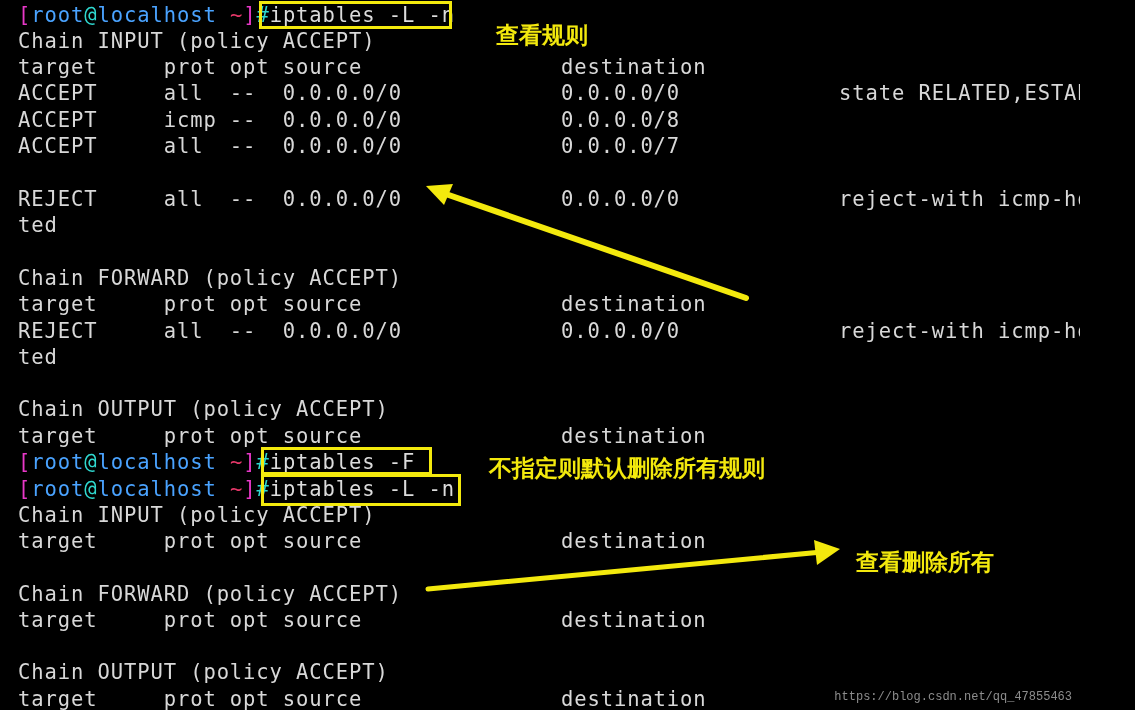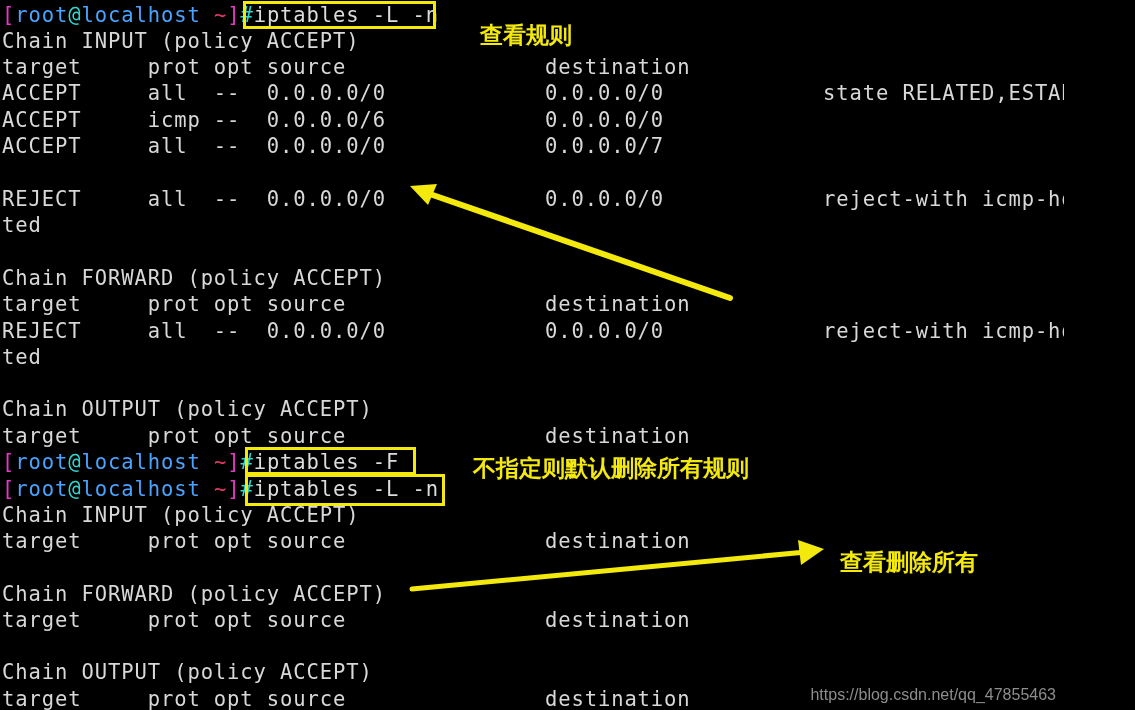--- a/index.html
+++ b/index.html
@@ -7,20 +7,21 @@
     padding: 0;
     background: #000000;
   }
   #screen {
     position: relative;
     width: 1064px;
     height: 710px;
     background: #000000;
     overflow: hidden;
     font-family: "DejaVu Sans Mono", "Liberation Mono", monospace;
+    margin-left: 16px;
   }
 
   
   #terminal {
     position: absolute;
     left: 0;
     top: 0;
     width: 1135px;
     height: 710px;
   }
@@ -71,38 +72,38 @@
     height: 710px;
     pointer-events: none;
   }
 
   
   #watermark {
     position: absolute;
     right: 8px;
     bottom: 6px;
     color: #8d8d8d;
-    font-family: Liberation Sans, sans-serif;
-    font-size: 16px;
+    font-family: Liberation Mono, monospace;
+    font-size: 12px;
     white-space: pre;
   }
 </style>
 </head>
 <body>
 
 <div id="screen">
 
   <div id="terminal">
 
     <div class="tline" style="top:2px;"><span class="c-bracket">[</span><span class="c-user">root</span><span class="c-at">@</span><span class="c-host">localhost</span><span class="c-tilde"> ~</span><span class="c-close">]</span><span class="c-hash">#</span><span class="c-cmd">iptables -L -n</span></div>
 
     <div class="tline" style="top:28px;">Chain INPUT (policy ACCEPT)</div>
     <div class="tline" style="top:54px;">target     prot opt source               destination</div>
     <div class="tline" style="top:80px;">ACCEPT     all  --  0.0.0.0/0            0.0.0.0/0            state RELATED,ESTABLISHED</div>
-    <div class="tline" style="top:107px;">ACCEPT     icmp --  0.0.0.0/6            0.0.0.0/0</div>
+    <div class="tline" style="top:107px;">ACCEPT     icmp --  0.0.0.0/0            0.0.0.0/8</div>
     <div class="tline" style="top:133px;">ACCEPT     all  --  0.0.0.0/0            0.0.0.0/7</div>
     <div class="tline" style="top:186px;">REJECT     all  --  0.0.0.0/0            0.0.0.0/0            reject-with icmp-host-prohibi</div>
     <div class="tline" style="top:212px;">ted</div>
     <div class="tline" style="top:265px;">Chain FORWARD (policy ACCEPT)</div>
     <div class="tline" style="top:291px;">target     prot opt source               destination</div>
     <div class="tline" style="top:318px;">REJECT     all  --  0.0.0.0/0            0.0.0.0/0            reject-with icmp-host-prohibi</div>
     <div class="tline" style="top:344px;">ted</div>
     <div class="tline" style="top:396px;">Chain OUTPUT (policy ACCEPT)</div>
     <div class="tline" style="top:423px;">target     prot opt source               destination</div>
 

